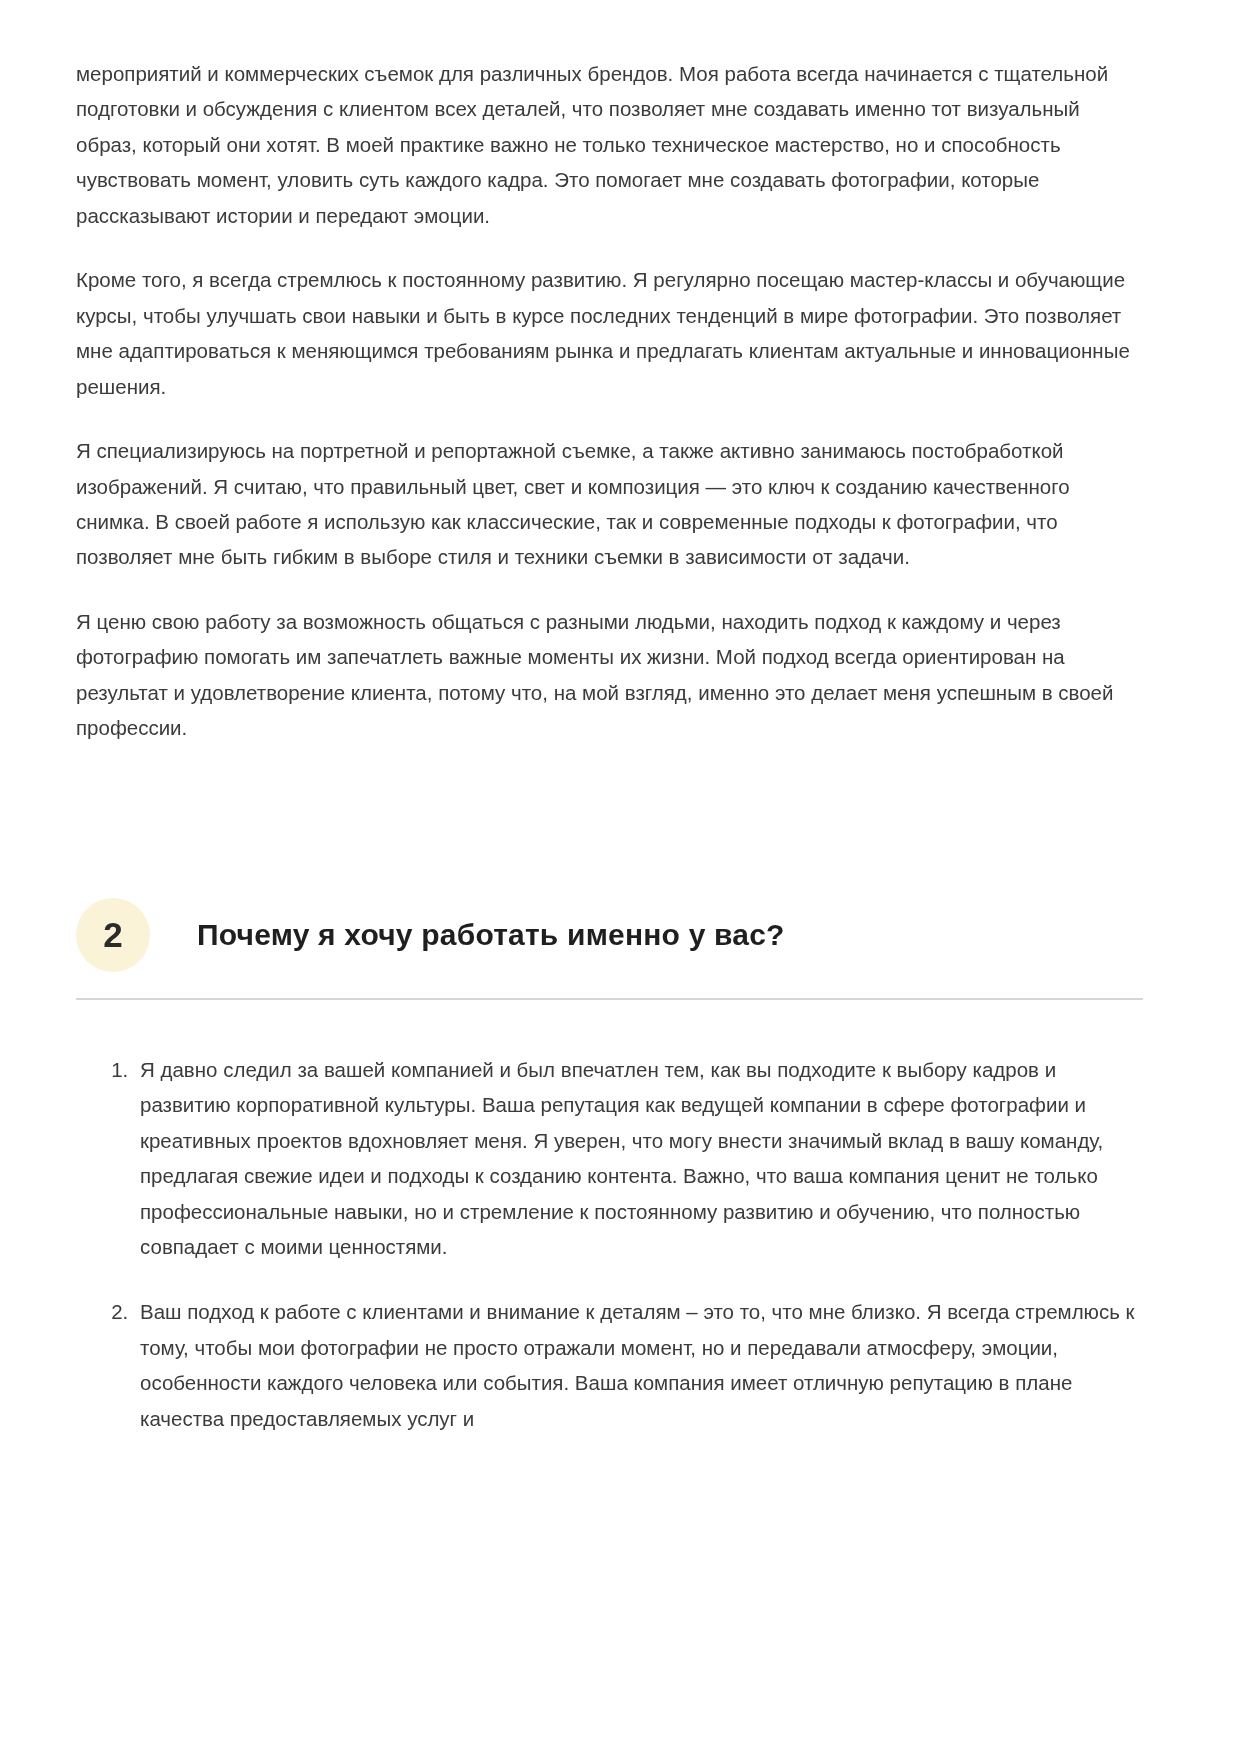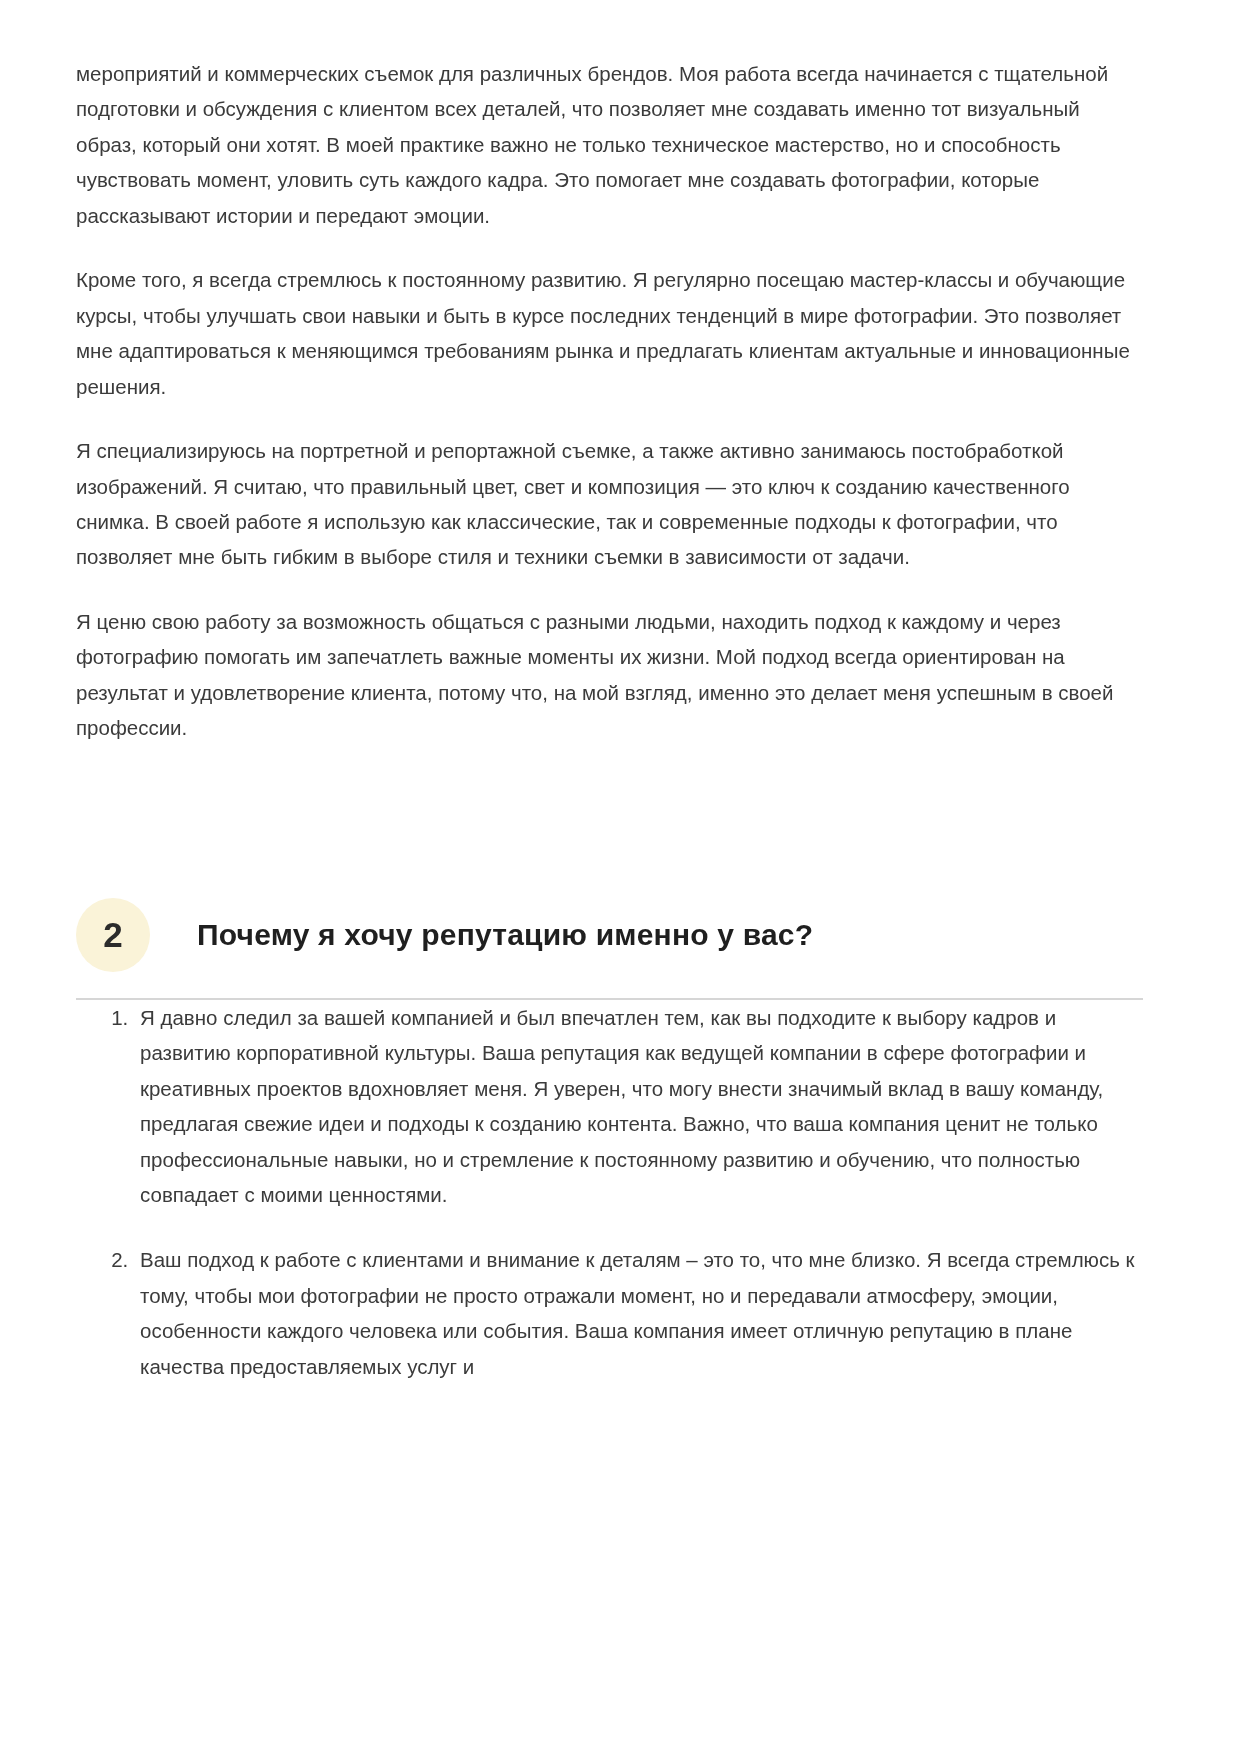--- a/index.html
+++ b/index.html
@@ -63,20 +63,21 @@
 
   .section-divider {
     border: none;
     height: 2px;
     background: #d6d6d6;
     margin-top: 26px;
     margin-bottom: 0;
   }
 
   .reasons-list {
+    margin-top: 52px;
     padding-left: 58px;
     list-style: decimal;
   }
 
   .reasons-list li {
     font-size: 20.5px;
     line-height: 1.73;
     margin-bottom: 30px;
     padding-left: 6px;
     color: #3b3b3b;
@@ -101,21 +102,21 @@
     <p>мероприятий и коммерческих съемок для различных брендов. Моя работа всегда начинается с тщательной подготовки и обсуждения с клиентом всех деталей, что позволяет мне создавать именно тот визуальный образ, который они хотят. В моей практике важно не только техническое мастерство, но и способность чувствовать момент, уловить суть каждого кадра. Это помогает мне создавать фотографии, которые рассказывают истории и передают эмоции.</p>
     <p>Кроме того, я всегда стремлюсь к постоянному развитию. Я регулярно посещаю мастер-классы и обучающие курсы, чтобы улучшать свои навыки и быть в курсе последних тенденций в мире фотографии. Это позволяет мне адаптироваться к меняющимся требованиям рынка и предлагать клиентам актуальные и инновационные решения.</p>
     <p>Я специализируюсь на портретной и репортажной съемке, а также активно занимаюсь постобработкой изображений. Я считаю, что правильный цвет, свет и композиция — это ключ к созданию качественного снимка. В своей работе я использую как классические, так и современные подходы к фотографии, что позволяет мне быть гибким в выборе стиля и техники съемки в зависимости от задачи.</p>
     <p>Я ценю свою работу за возможность общаться с разными людьми, находить подход к каждому и через фотографию помогать им запечатлеть важные моменты их жизни. Мой подход всегда ориентирован на результат и удовлетворение клиента, потому что, на мой взгляд, именно это делает меня успешным в своей профессии.</p>
   </div>
 
   <div class="section-header">
     <div class="section-badge">
       <span>2</span>
     </div>
-    <h2 class="section-title">Почему я хочу репутацию именно у вас?</h2>
+    <h2 class="section-title">Почему я хочу работать именно у вас?</h2>
   </div>
 
   <hr class="section-divider">
 
   <ol class="reasons-list">
     <li>Я давно следил за вашей компанией и был впечатлен тем, как вы подходите к выбору кадров и развитию корпоративной культуры. Ваша репутация как ведущей компании в сфере фотографии и креативных проектов вдохновляет меня. Я уверен, что могу внести значимый вклад в вашу команду, предлагая свежие идеи и подходы к созданию контента. Важно, что ваша компания ценит не только профессиональные навыки, но и стремление к постоянному развитию и обучению, что полностью совпадает с моими ценностями.</li>
     <li>Ваш подход к работе с клиентами и внимание к деталям – это то, что мне близко. Я всегда стремлюсь к тому, чтобы мои фотографии не просто отражали момент, но и передавали атмосферу, эмоции, особенности каждого человека или события. Ваша компания имеет отличную репутацию в плане качества предоставляемых услуг и</li>
   </ol>
 
 </div>

